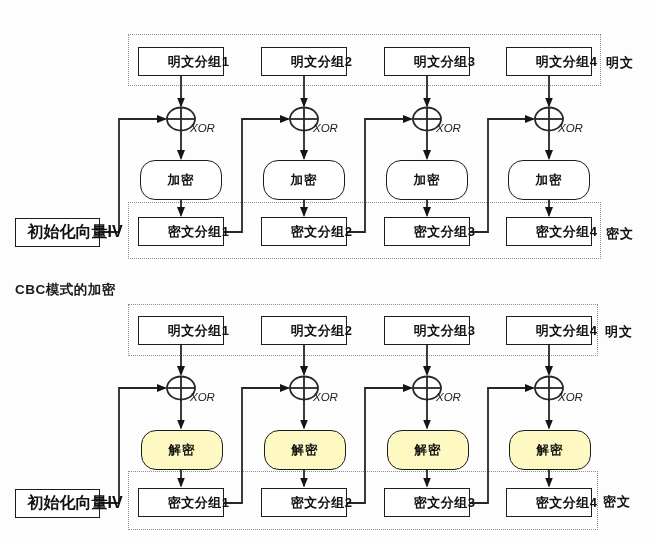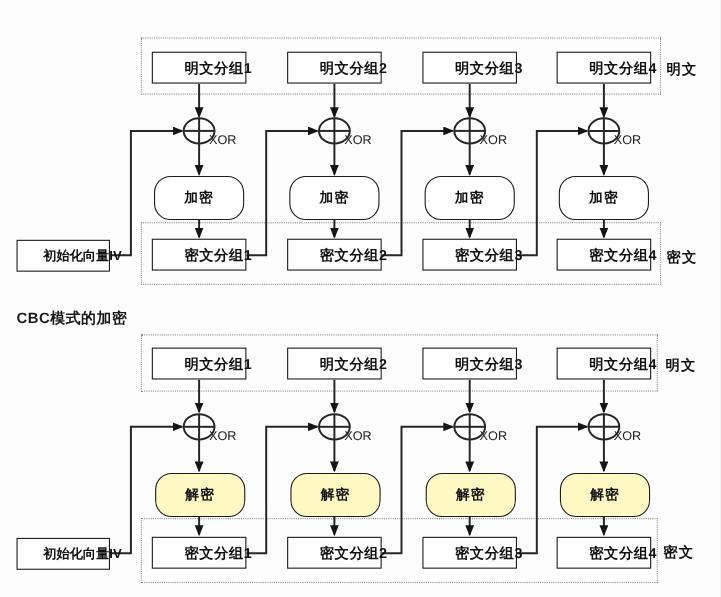--- a/index.html
+++ b/index.html
@@ -16,22 +16,22 @@
   }
   .w86{width:86px;}
   .oval{
     position:absolute;box-sizing:border-box;width:82px;height:40px;border:1.8px solid #1c1c1c;border-radius:15px;
     background:#fff;display:flex;align-items:center;justify-content:center;font-size:12.5px;font-weight:700;z-index:3;
     letter-spacing:1px;
   }
   .oval.gray{background:#fef9c3;}
   .ttl{position:absolute;font-size:13.5px;font-weight:600;color:#1a1a1a;z-index:3;white-space:nowrap;letter-spacing:.5px;}
   .rowlbl{position:absolute;font-size:13px;font-weight:600;z-index:3;white-space:nowrap;letter-spacing:1px;}
-  .xorlbl{position:absolute;font-size:11.5px;font-weight:500;color:#222;z-index:3;}
-  .ivbox{width:85px;font-size:12px;letter-spacing:0;}
+  .xorlbl{position:absolute;font-size:11.5px;font-weight:500;color:#222;z-index:3;font-style:italic;}
+  .ivbox{width:85px;font-size:16px;letter-spacing:0;}
 </style>
 </head>
 <body>
 
 <div class="canvas">
 
   <svg class="wires" viewBox="0 0 655 543" fill="none" stroke="#262626" stroke-width="1.8">
     <defs>
       <marker id="ah" viewBox="0 0 10 8" markerWidth="10" markerHeight="8" refX="8.5" refY="4" orient="auto" markerUnits="userSpaceOnUse">
         <path d="M0,0 L10,4 L0,8 Z" fill="#151515" stroke="none"></path>

